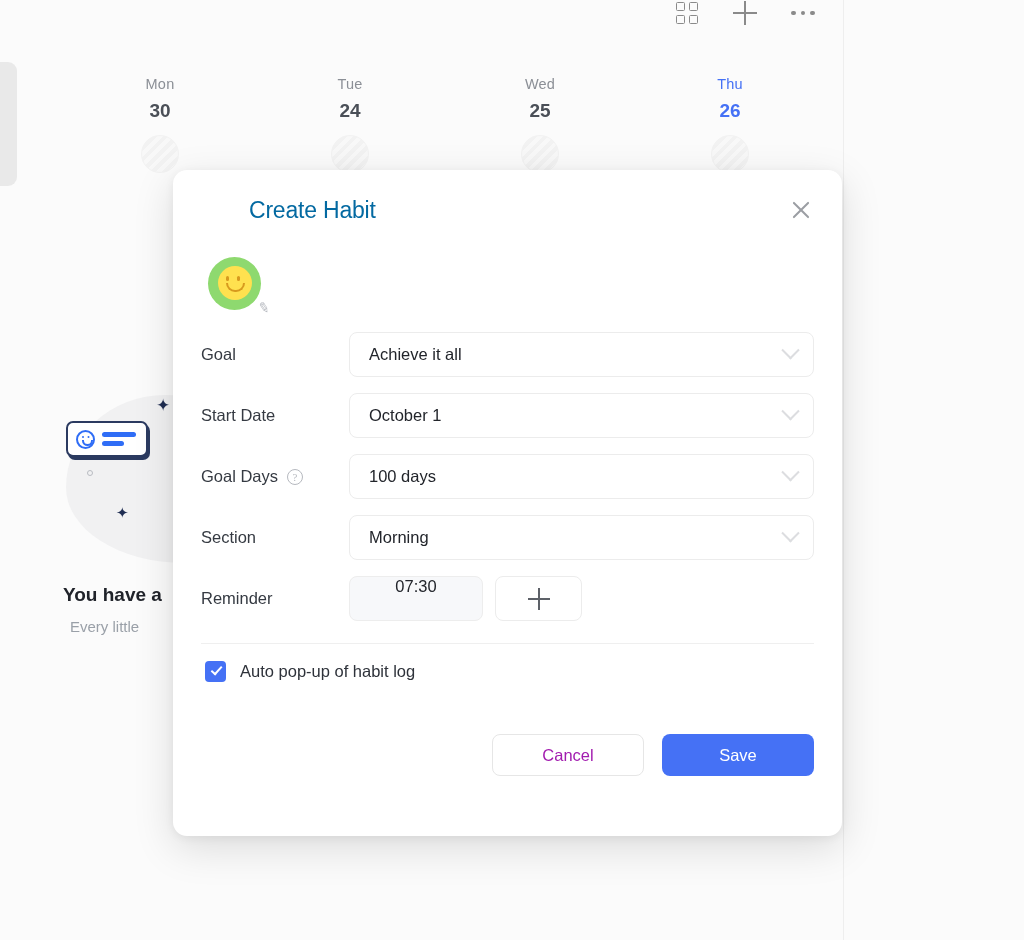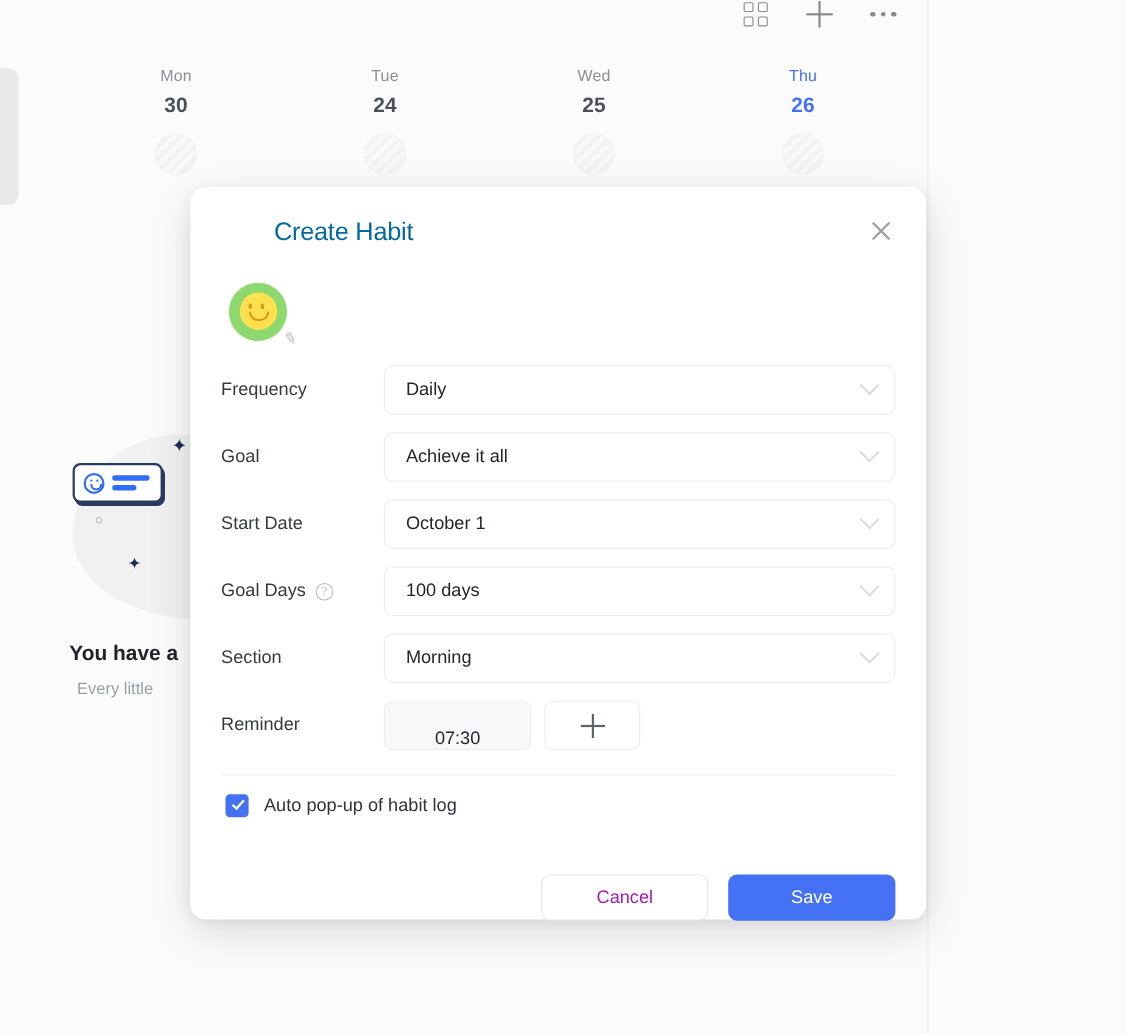--- a/index.html
+++ b/index.html
@@ -34,21 +34,21 @@
   .plus-icon { position: relative; width: 24px; height: 24px; }
   .plus-icon::before, .plus-icon::after {
     content: ""; position: absolute; background: #8a8a8a;
   }
   .plus-icon::before { left: 0; top: 11px; width: 24px; height: 2px; }
   .plus-icon::after { top: 0; left: 11px; height: 24px; width: 2px; }
   .dots-icon { display: flex; gap: 5px; }
   .dots-icon i { width: 4.5px; height: 4.5px; border-radius: 50%; background: #8a8a8a; display: block; }
 
   
-  .week { position: absolute; left: 65px; top: 62px; width: 760px; display: flex; }
+  .week { position: absolute; left: 65px; top: 76px; width: 760px; display: flex; }
   .day-col { width: 195px; text-align: center; }
   .day-name { font-size: 14.5px; color: #8b8f96; letter-spacing: .2px; }
   .day-num { font-size: 19px; font-weight: bold; color: #4a4f57; margin-top: 8px; }
   .day-col.today .day-name, .day-col.today .day-num { color: #4571f5; }
   .day-dot {
     width: 38px; height: 38px; border-radius: 50%; margin: 13px auto 0;
     background: repeating-linear-gradient(-45deg, #f2f2f2 0 4px, #f8f8f8 4px 8px);
     border: 1.5px solid #f2f2f2;
   }
 
@@ -175,21 +175,21 @@
     border: 2.6px solid #d79a1e; border-top: 0; border-radius: 0 0 13px 13px;
   }
   .avatar-pen {
     position: absolute; right: -12px; bottom: -6px; width: 15px; height: 15px;
     color: #b9bcc2; font-size: 14px; line-height: 15px; transform: rotate(12deg);
   }
 
   
   .time-chip {
     width: 134px; height: 45px; border: 1px solid #ededed; border-radius: 8px;
-    background: #f7f8fa; display: flex; align-items: flex-end; justify-content: center;
+    background: #f7f8fa; display: flex; align-items: flex-start; justify-content: center;
     font-size: 16.5px; color: #22252b;
   }
   .add-chip {
     width: 87px; height: 45px; border: 1px solid #ececec; border-radius: 8px;
     background: #fff; display: flex; align-items: center; justify-content: center;
     margin-left: 12px; position: relative;
   }
   .add-chip::before, .add-chip::after { content: ""; position: absolute; background: #5d6168; }
   .add-chip::before { width: 22px; height: 2px; }
   .add-chip::after { width: 2px; height: 22px; }
@@ -298,27 +298,20 @@
       <div class="avatar-wrap">
         <div class="avatar">
           <div class="avatar-circle">
             <div class="avatar-face"></div>
           </div>
           <div class="avatar-pen">✎</div>
         </div>
       </div>
     </div>
 
-    <div class="row">
-      <div class="row-label">Frequency</div>
-      <div class="field">
-        <span class="val">Daily</span>
-        <span class="chev"></span>
-      </div>
-    </div>
 
     <div class="row">
       <div class="row-label">Goal</div>
       <div class="field">
         <span class="val">Achieve it all</span>
         <span class="chev"></span>
       </div>
     </div>
 
     <div class="row">

